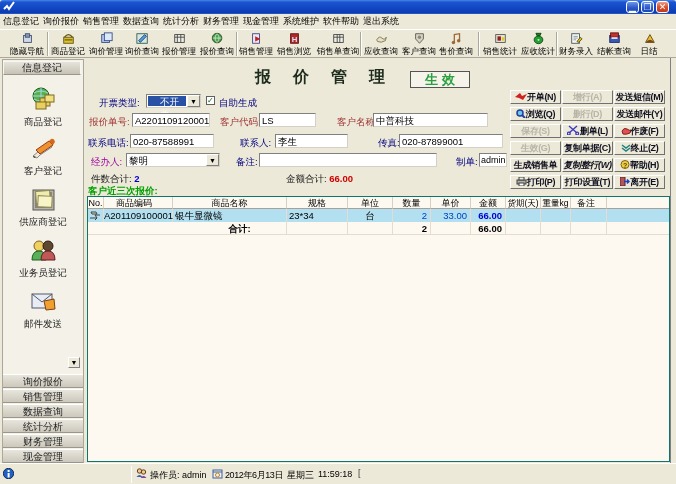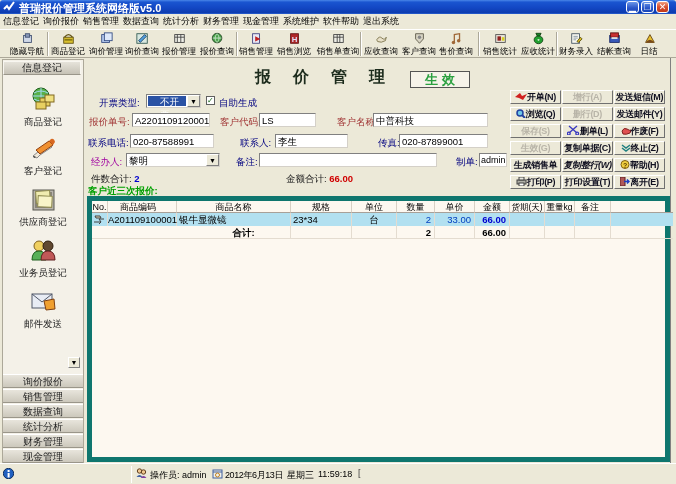--- a/index.html
+++ b/index.html
@@ -57,37 +57,36 @@
 .finput { position:absolute; background:#fff; border:1px solid; border-color:#808080 #d4d0c8 #d4d0c8 #808080; font-size:9.5px; padding:1px 2px; font-family:"Liberation Sans",sans-serif; }
 .fcombo { position:absolute; background:#fff; border:1px solid; border-color:#808080 #d4d0c8 #d4d0c8 #808080; font-size:9.5px; }
 .fcombo .carr { position:absolute; right:0; top:0; bottom:0; width:13px; background:#ece9d8; border:1px solid; border-color:#fff #808080 #808080 #fff; font-size:7px; text-align:center; line-height:11px; }
 
 
 .rbtn { position:absolute; width:51px; height:14px; background:#ece9d8; border:1px solid; border-color:#fff #707070 #707070 #fff;
   font-size:9px; font-weight:bold; color:#101020; text-align:center; line-height:12px; white-space:nowrap; overflow:hidden; letter-spacing:-0.3px; }
 .rbtn.dis { color:#b8b4a8; font-weight:bold; }
 
 
-#grid { position:absolute; left:1px; top:138px; width:583px; height:266px; background:#fdf8f0; border:5px solid #0f766e; }
+#grid { position:absolute; left:1px; top:138px; width:583px; height:266px; background:#fdf8f0; border:1px solid #0f766e; }
 #grid .hdr { position:absolute; top:0; height:12px; font-size:9px; text-align:center; border-right:1px solid #d8d0c4; border-bottom:1px solid #a8a098; line-height:12px; }
 #grid .c { position:absolute; font-size:9.5px; line-height:13px; border-right:1px solid #e4dcd0; height:13px; }
 .rowhl { position:absolute; left:0; top:12px; width:581px; height:13px; background:#b2e0f0; }
 .row2 { position:absolute; left:0; top:25px; width:581px; height:13px; border-bottom:1px solid #e4dcd0; }
 
 
 #statusbar { position:absolute; left:0; top:463px; width:676px; height:21px; background:#ece9d8; border-top:1px solid #fff; font-size:9px; }
 </style>
 </head>
 <body>
 
 <div id="titlebar">
   <svg class="ticon" viewBox="0 0 12 12">
       <path d="M1 8 L4 5 L6 8 L11 1" stroke="#fff" stroke-width="2" fill="none"></path>
     </svg>
-  <span class="ttext">普瑞报价管理系统网络版v5.0</span>
 </div>
 <div class="tbtn" style="left:626px;">▁</div>
 <div class="tbtn" style="left:641px;">❐</div>
 <div class="tbtn close" style="left:656px;">✕</div>
 
 <div id="menubar">
   <span>信息登记</span>
     <span>询价报价</span>
     <span>销售管理</span>
     <span>数据查询</span>
@@ -304,21 +303,21 @@
   <div class="flabel red" style="left:134px; top:58px;">客户代码:</div>
   <div class="finput" style="left:173px; top:55px; width:57px; height:14px;">LS</div>
   <div class="flabel red" style="left:251px; top:58px;">客户名称:</div>
   <div class="finput" style="left:287px; top:55px; width:115px; height:14px;">中普科技</div>
 
   <div class="flabel navy" style="left:2px; top:79px;">联系电话:</div>
   <div class="finput" style="left:44px; top:76px; width:84px; height:14px;">020-87588991</div>
   <div class="flabel navy" style="left:154px; top:79px;">联系人:</div>
   <div class="finput" style="left:189px; top:76px; width:73px; height:14px;">李生</div>
   <div class="flabel navy" style="left:292px; top:79px;">传真:</div>
-  <div class="finput" style="left:313px; top:76px; width:89px; height:14px;">020-87899001</div>
+  <div class="finput" style="left:313px; top:76px; width:104px; height:14px;">020-87899001</div>
 
   <div class="flabel purple" style="left:5px; top:98px;">经办人:</div>
   <div class="fcombo" style="left:40px; top:95px; width:94px; height:14px;">
     <span style="position:absolute; left:2px; top:1px;">黎明</span>
     <span class="carr">▼</span>
   </div>
   <div class="flabel navy" style="left:150px; top:98px;">备注:</div>
   <div class="finput" style="left:173px; top:95px; width:178px; height:14px;"></div>
   <div class="flabel navy" style="left:370px; top:98px;">制单:</div>
   <div class="finput" style="left:393px; top:95px; width:28px; height:14px; padding:1px 1px; font-size:9px;text-align:right;">admin</div>

